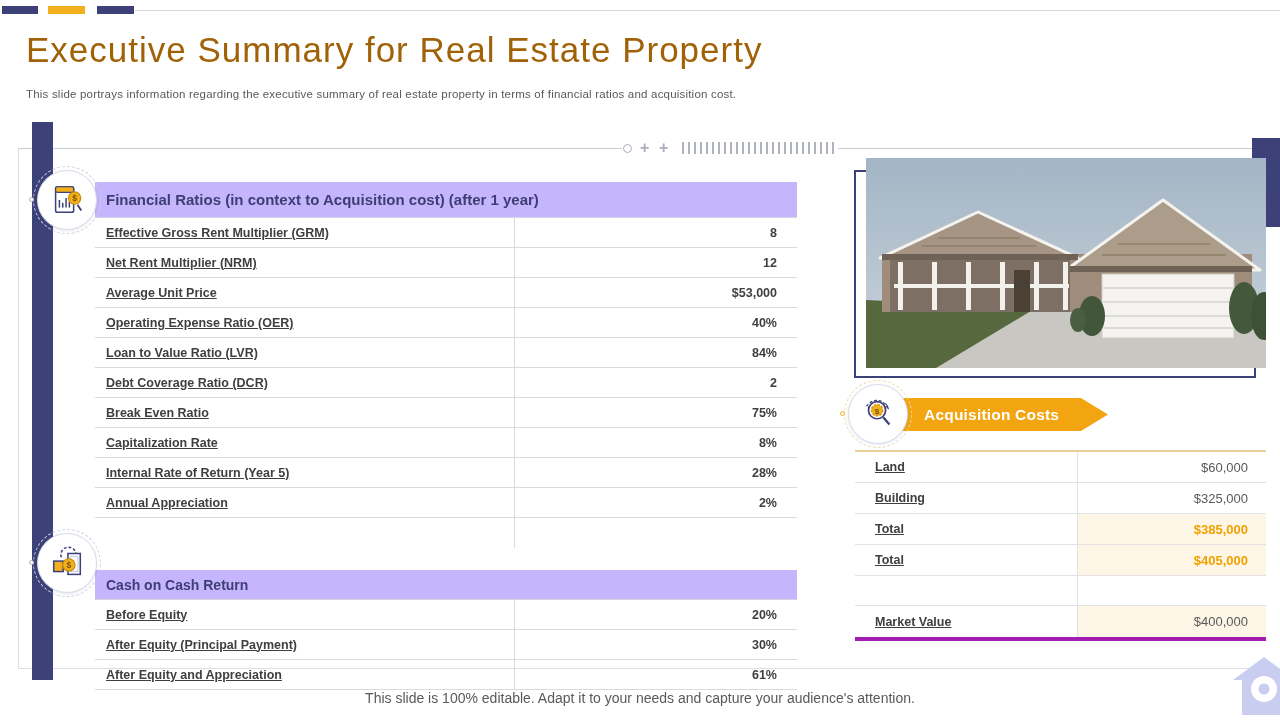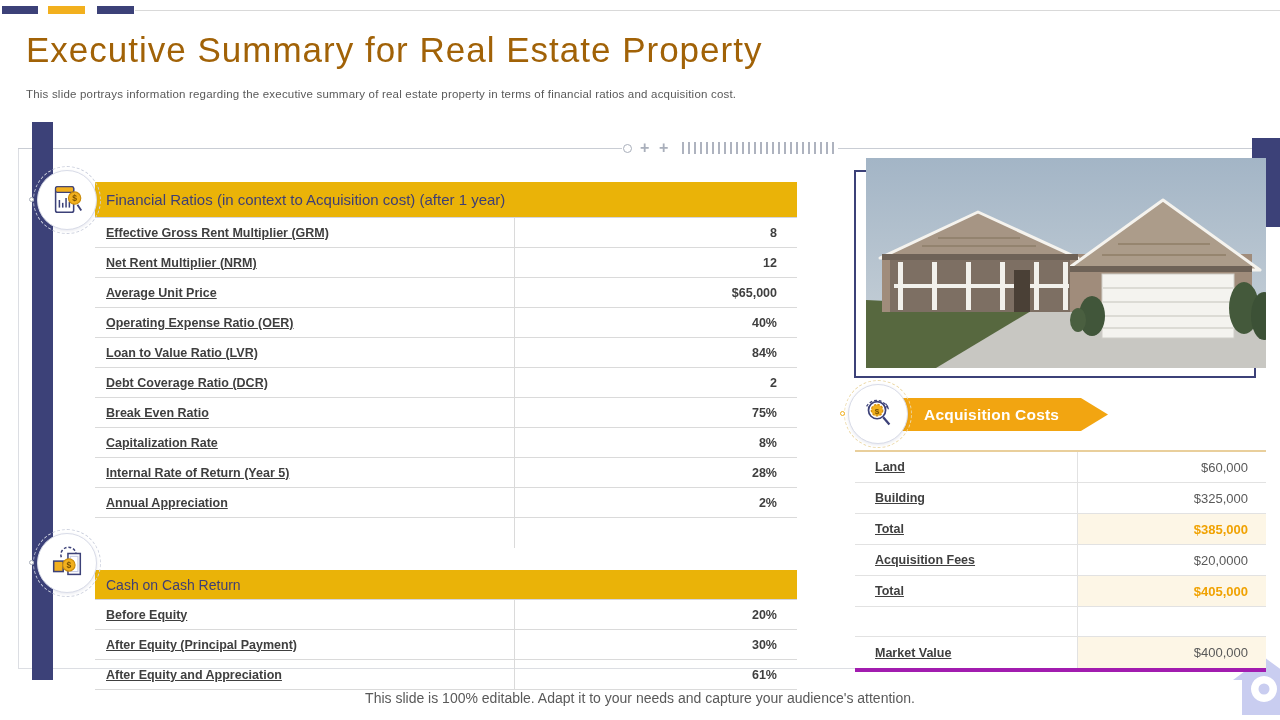--- a/index.html
+++ b/index.html
@@ -44,21 +44,21 @@
   .iconcircle .dot { position:absolute; left:-9px; top:26px; width:5px; height:5px; border-radius:50%;
                 background:#fff; border:1.5px solid #a9afbb; }
   .iconcircle.fin  { left:37px;  top:170px; }
   .iconcircle.cash { left:37px;  top:533px; }
   .iconcircle.acq  { left:848px; top:384px; }
   .iconcircle.acq::before { border-color:#ecd9a8; }
   .iconcircle.acq .dot { border-color:#f2b01e; }
 
   
   .ftable { position:absolute; left:95px; top:182px; width:702px; z-index:2; }
-  .band { background:#eab308; color:#3e3e75; font-weight:400; display:flex; align-items:center;
+  .band { background:#c4b5fd; color:#3e3e75; font-weight:700; display:flex; align-items:center;
           padding-left:11px; border-bottom:1px solid #d3d5e0; }
   .band.h1 { height:36px; font-size:15px; }
   .band.h2 { height:30px; font-size:14px;margin-top:22px; }
   .trow { display:flex; height:30px; border-bottom:1px solid #dadada; }
   .trow .cell { display:flex; align-items:center; font-size:12.5px; }
   .trow .label { flex:0 0 420px; padding-left:11px; font-weight:700; color:#3f3f3f;
                  border-right:1px solid #dadada;text-decoration:underline; }
   .trow .value { flex:1; justify-content:flex-end; padding-right:20px; font-weight:700; color:#3f3f3f; }
   .trow.empty { border-bottom:none; }
 
@@ -149,21 +149,21 @@
         <div class="trow">
           <div class="cell label">Effective Gross Rent Multiplier (GRM)</div>
           <div class="cell value">8</div>
         </div>
         <div class="trow">
           <div class="cell label">Net Rent Multiplier (NRM)</div>
           <div class="cell value">12</div>
         </div>
         <div class="trow">
           <div class="cell label">Average Unit Price</div>
-          <div class="cell value">$65,000</div>
+          <div class="cell value">$53,000</div>
         </div>
         <div class="trow">
           <div class="cell label">Operating Expense Ratio (OER)</div>
           <div class="cell value">40%</div>
         </div>
         <div class="trow">
           <div class="cell label">Loan to Value Ratio (LVR)</div>
           <div class="cell value">84%</div>
         </div>
         <div class="trow">
@@ -272,24 +272,20 @@
           <div class="cell value">$60,000</div>
         </div>
         <div class="trow">
           <div class="cell label">Building</div>
           <div class="cell value">$325,000</div>
         </div>
         <div class="trow highlight">
           <div class="cell label">Total</div>
           <div class="cell value">$385,000</div>
         </div>
-        <div class="trow">
-          <div class="cell label">Acquisition Fees</div>
-          <div class="cell value">$20,0000</div>
-        </div>
         <div class="trow highlight">
           <div class="cell label">Total</div>
           <div class="cell value">$405,000</div>
         </div>
         <div class="trow empty">
           <div class="cell label"></div>
           <div class="cell value"></div>
         </div>
         <div class="trow cream">
           <div class="cell label">Market Value</div>

